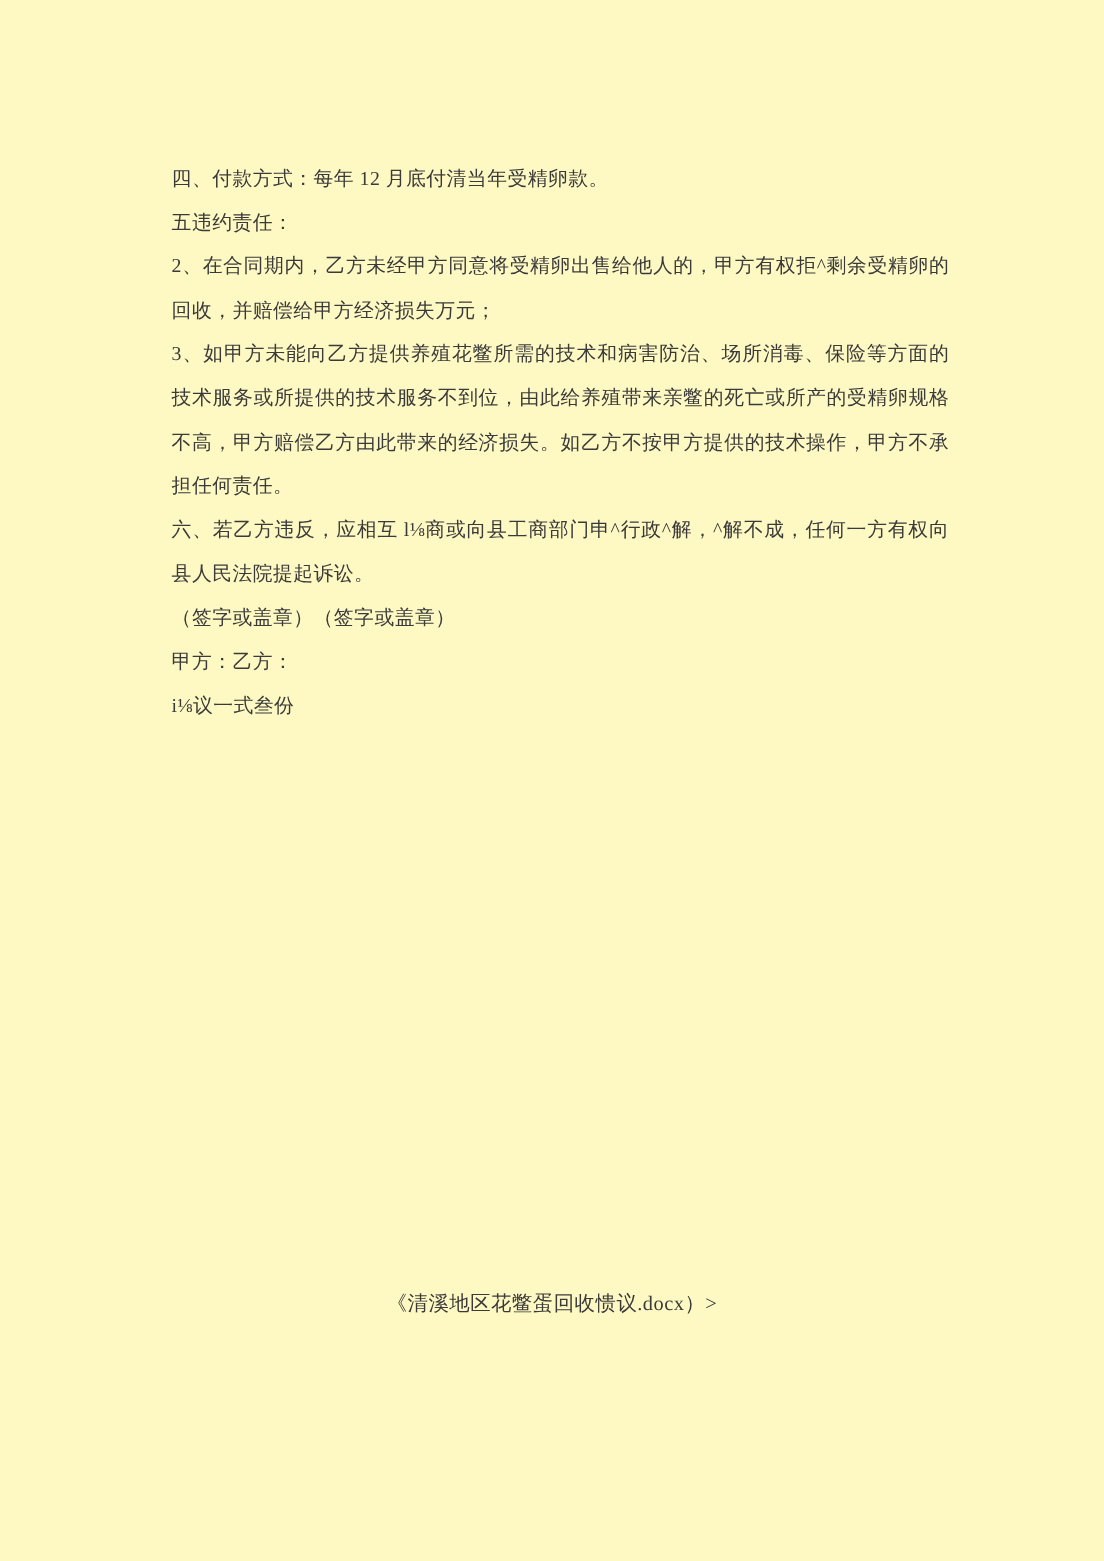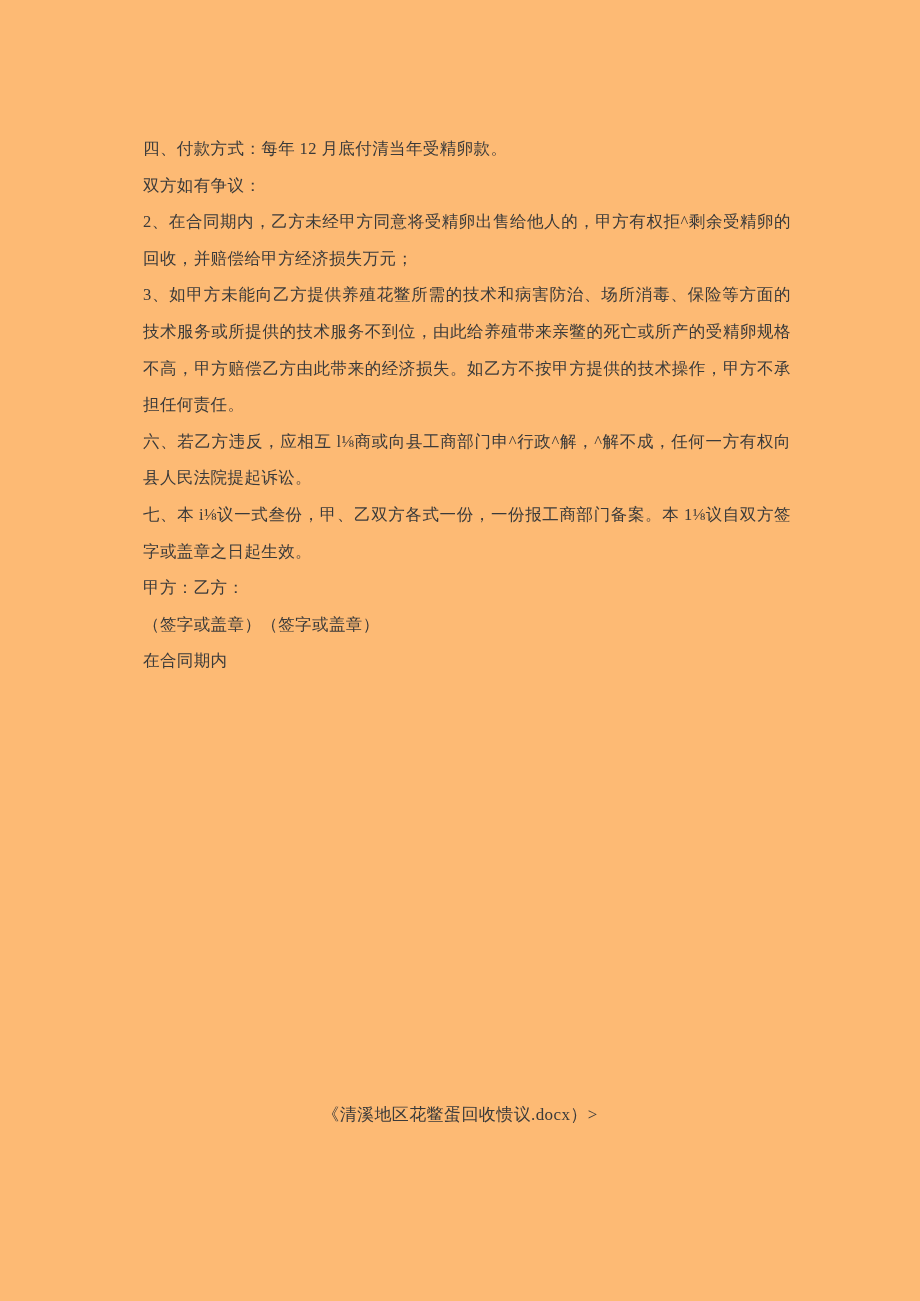--- a/index.html
+++ b/index.html
@@ -4,21 +4,21 @@
 <style>
   html, body {
     margin: 0;
     padding: 0;
     background: #ffffff;
   }
   .page {
     position: relative;
     width: 920px;
     height: 1301px;
-    background: #fdba74;
+    background: #fef9c3;
     font-family: "Liberation Serif", "DejaVu Serif", serif;
     color: #3a3a3a;
     overflow: hidden;
   }
   .content {
     position: absolute;
     left: 143px;
     top: 131px;
     width: 648px;
     font-size: 16.5px;
@@ -26,37 +26,36 @@
     text-align: justify;
     letter-spacing: 0.4px;
   }
   .content p {
     margin: 0;
     padding: 0;
   }
   .doc-footer {
     position: absolute;
     left: 0;
-    top: 1100px;
+    top: 1072px;
     width: 920px;
     text-align: center;
     font-size: 17px;
     line-height: 30px;
     letter-spacing: 0.4px;
   }
 </style>
 </head>
 <body>
 
 <div class="page">
   <div class="content">
     <p>四、付款方式：每年 12 月底付清当年受精卵款。</p>
-    <p>双方如有争议：</p>
+    <p>五违约责任：</p>
     <p>2、在合同期内，乙方未经甲方同意将受精卵出售给他人的，甲方有权拒^剩余受精卵的回收，并赔偿给甲方经济损失万元；</p>
     <p>3、如甲方未能向乙方提供养殖花鳖所需的技术和病害防治、场所消毒、保险等方面的技术服务或所提供的技术服务不到位，由此给养殖带来亲鳖的死亡或所产的受精卵规格不高，甲方赔偿乙方由此带来的经济损失。如乙方不按甲方提供的技术操作，甲方不承担任何责任。</p>
     <p>六、若乙方违反，应相互 l⅛商或向县工商部门申^行政^解，^解不成，任何一方有权向县人民法院提起诉讼。</p>
-    <p>七、本 i⅛议一式叁份，甲、乙双方各式一份，一份报工商部门备案。本 1⅛议自双方签字或盖章之日起生效。</p>
+    <p>（签字或盖章）（签字或盖章）</p>
     <p>甲方：乙方：</p>
-    <p>（签字或盖章）（签字或盖章）</p>
-    <p>在合同期内</p>
+    <p>i⅛议一式叁份</p>
   </div>
   <div class="doc-footer">《清溪地区花鳖蛋回收愦议.docx）&gt;</div>
 </div>
 
 </body></html>

